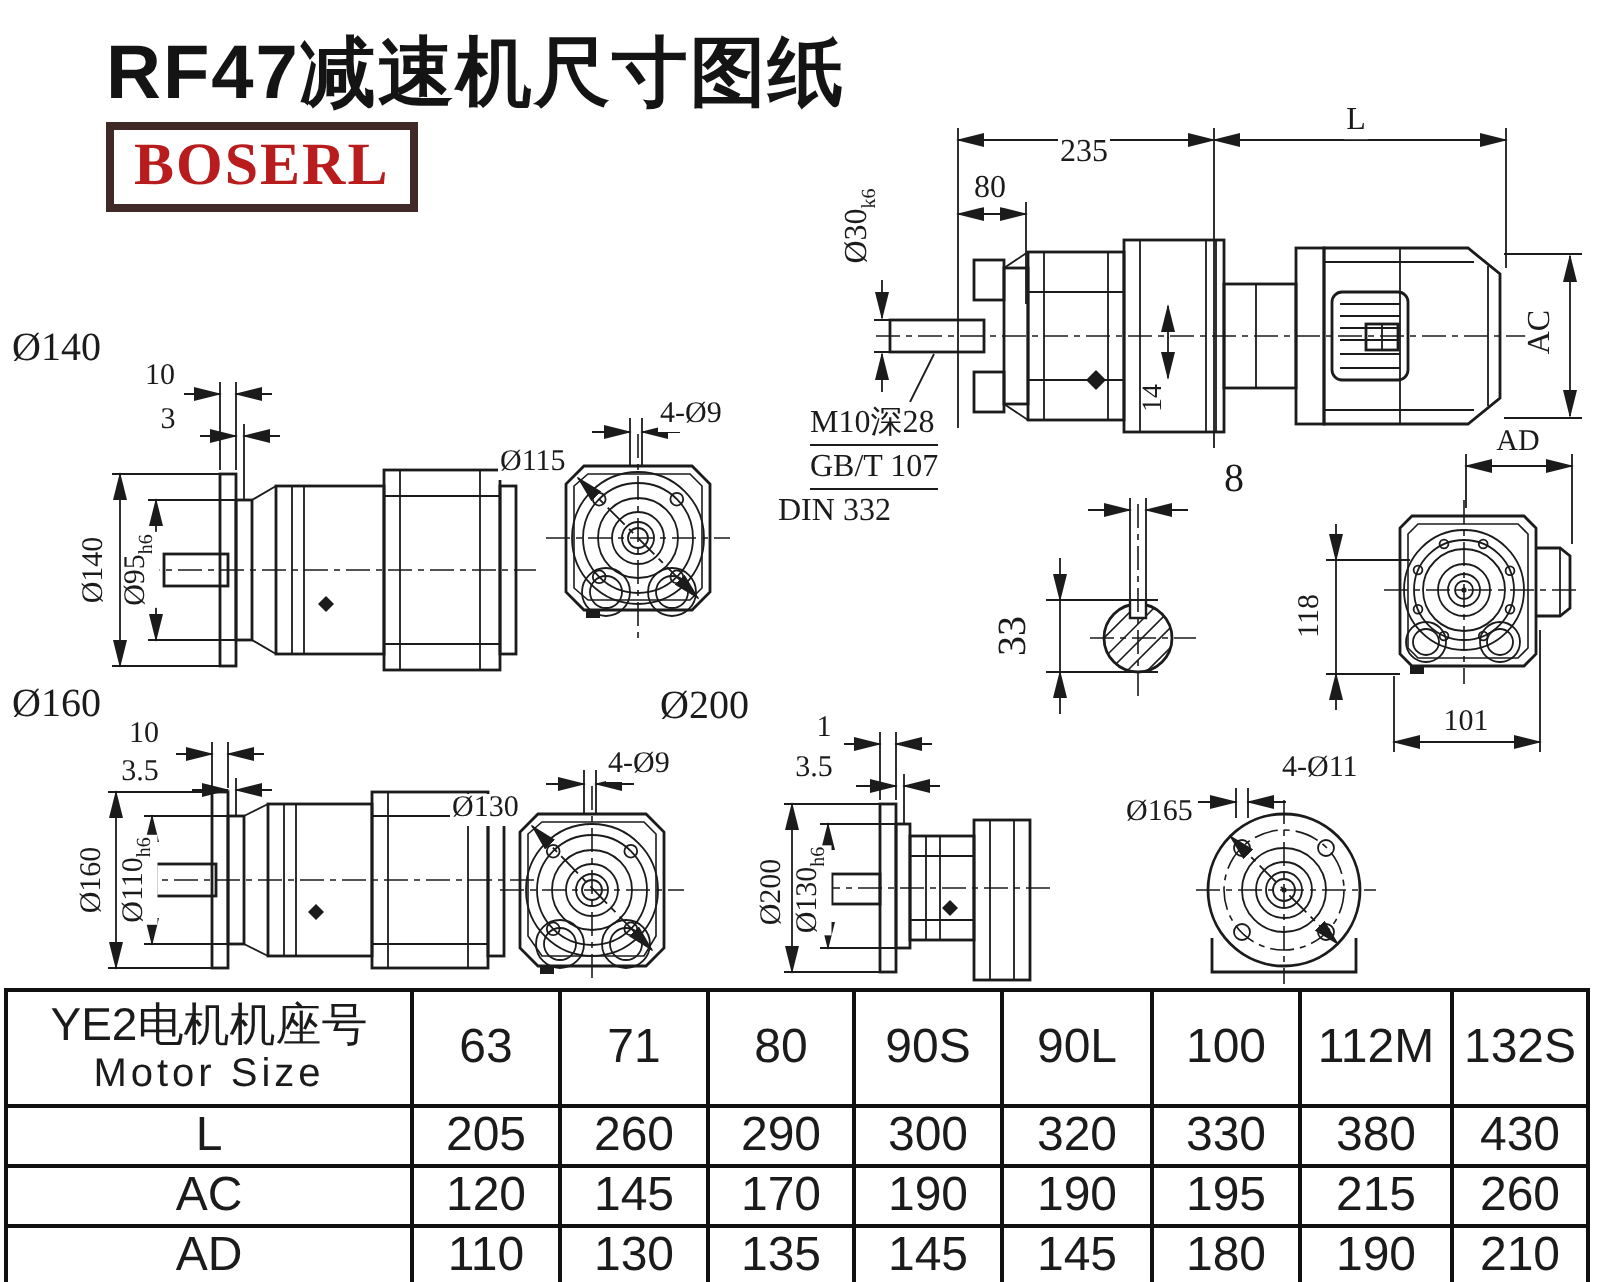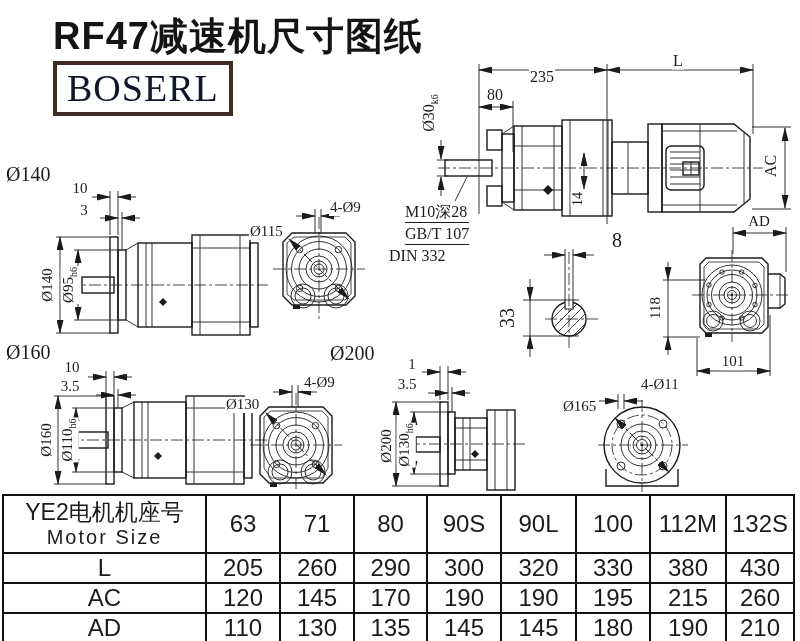--- a/index.html
+++ b/index.html
@@ -2,22 +2,22 @@
 <html><head>
 <meta charset="utf-8">
 <style>
   html,body{margin:0;padding:0;background:#fff;}
   .canvas{position:relative;width:800px;height:641px;background:#fff;overflow:hidden;
           font-family:"Liberation Serif",serif;color:#1b1b1b;}
   .title{position:absolute;left:53px;top:11px;font-family:"Liberation Sans",sans-serif;
          font-weight:bold;font-size:38px;letter-spacing:1px;color:#141414;z-index:3;white-space:nowrap;}
   .logo{position:absolute;left:53px;top:61px;border:4px solid #3f2a28;background:#fff;
         padding:1px 10px 2px 10px;z-index:3;}
-  .logo span{font-family:"Liberation Serif",serif;font-weight:normal;font-size:38px;
-        color:#0f172a;letter-spacing:1px;}
+  .logo span{font-family:"Liberation Serif",serif;font-weight:bold;font-size:30px;
+        color:#b91c1c;letter-spacing:1px;}
   svg.art{position:absolute;left:0;top:0;z-index:1;}
   .dim{position:absolute;z-index:2;font-family:"Liberation Serif",serif;font-size:15px;
        background:#fff;line-height:1.05;white-space:nowrap;padding:0 1px;}
   .ctr{transform:translate(-50%,-50%);}
   .rot{transform:translate(-50%,-50%) rotate(-90deg);}
   .f14{font-size:14px;} .f16{font-size:16px;} .f20{font-size:20px;}
   .seclabel{position:absolute;z-index:2;font-size:20px;font-family:"Liberation Serif",serif;}
   .dim sub{font-size:10px;}
   .notes{position:absolute;left:389px;top:201px;z-index:2;font-size:16px;line-height:21px;background:#fff;}
   .notes .u{border-bottom:1.2px solid #1b1b1b;padding-bottom:0px;margin-left:16px;}

